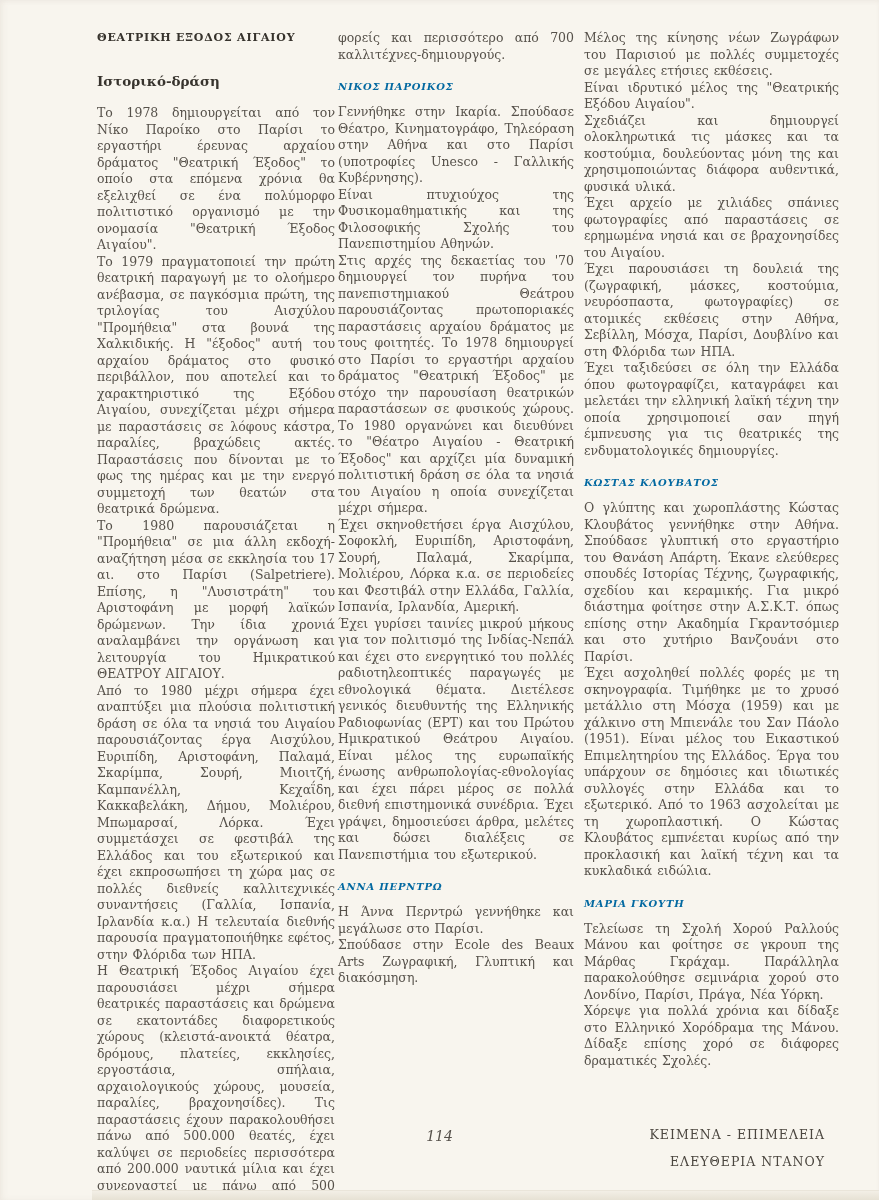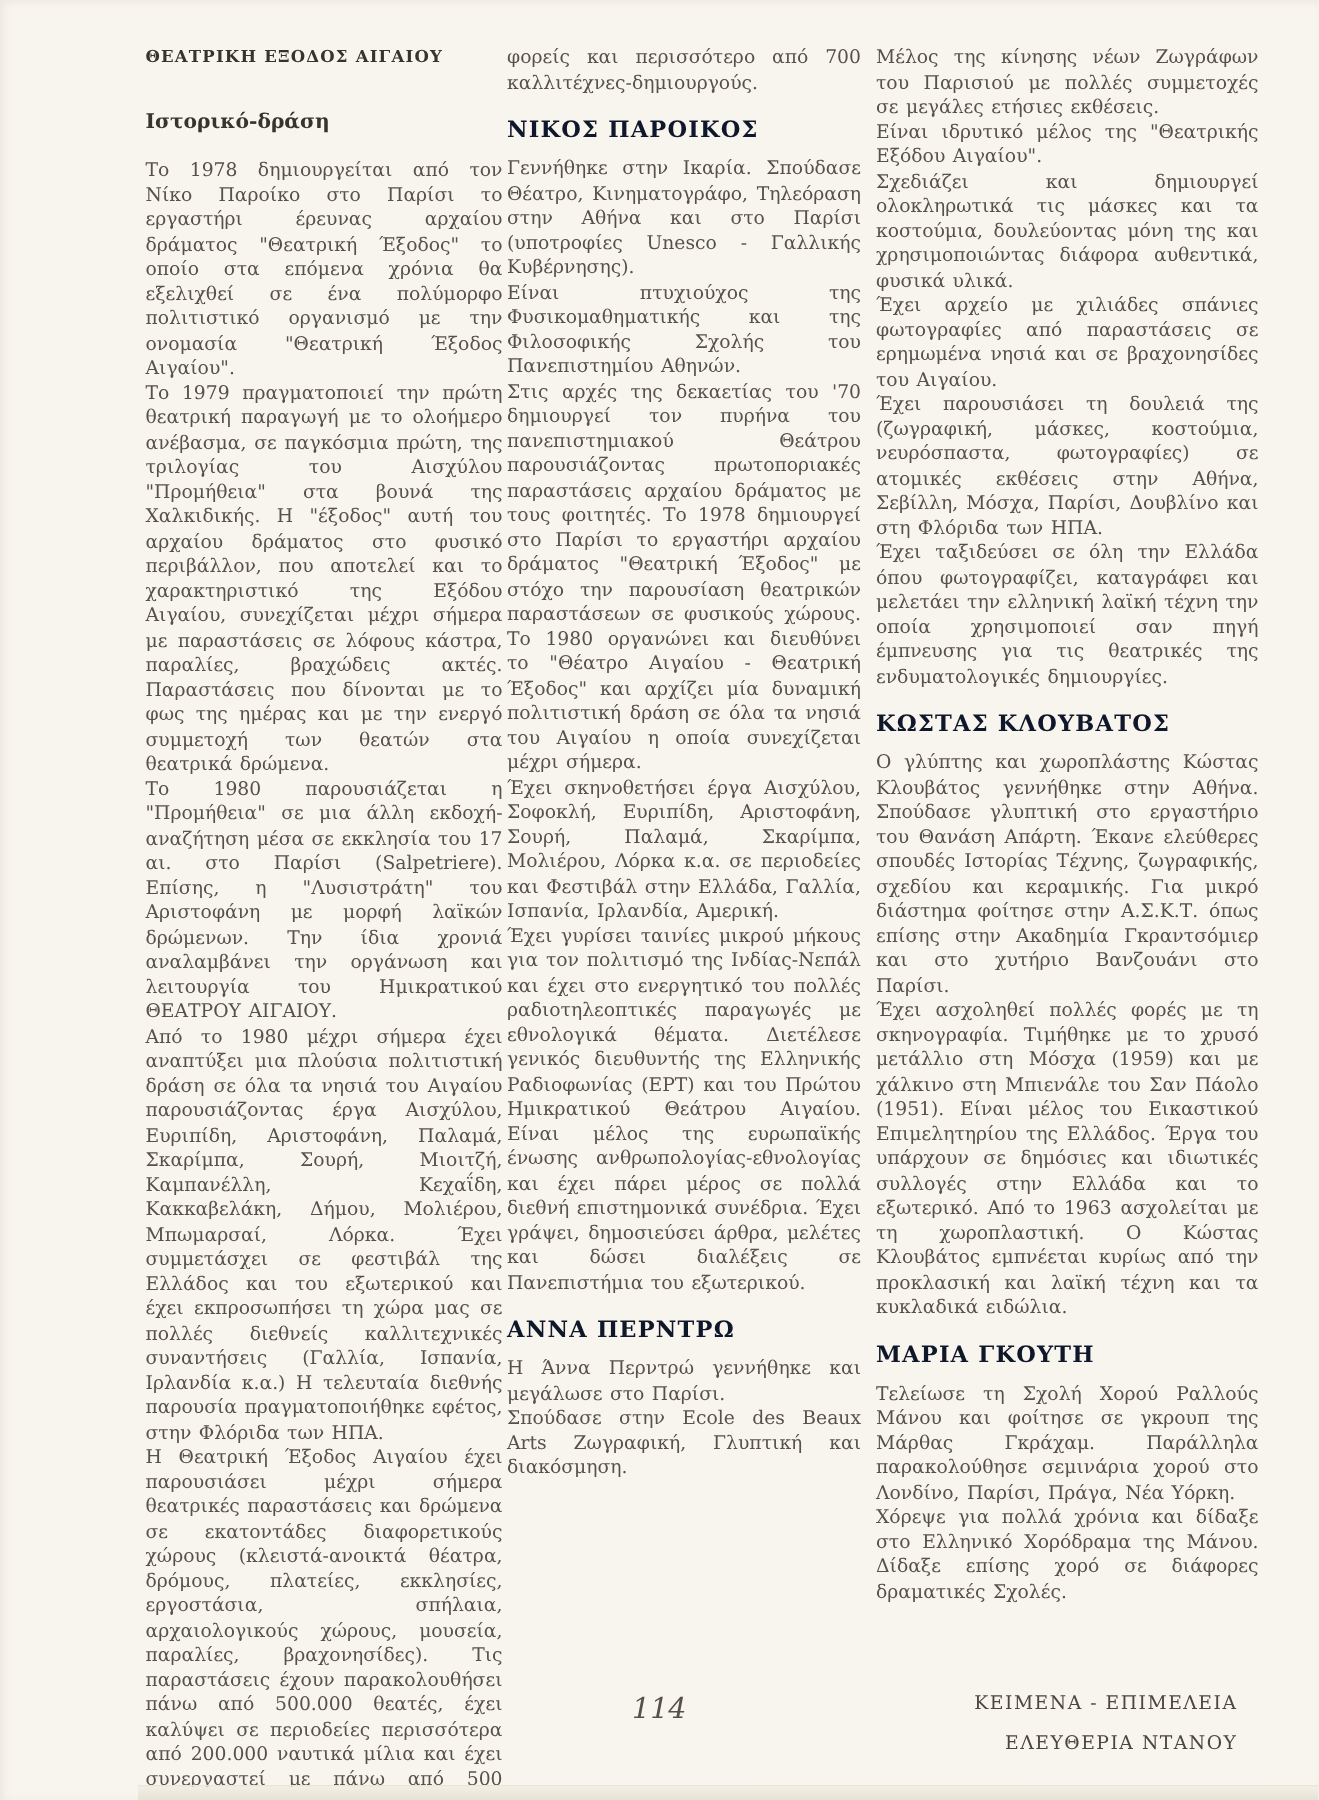--- a/index.html
+++ b/index.html
@@ -26,26 +26,27 @@
     line-height: 16px;
   }
   .subtitle {
     font-size: 13.5px;
     font-weight: bold;
     color: #37332d;
     margin: 0 0 16px 0;
     line-height: 16px;
   }
   .heading {
-    font-size: 15px;
+    font-size: 10px;
     font-weight: bold;
     letter-spacing: 0.8px;
-    color: #0f172a;
+    color: #0369a1;
     margin: 15px 0 9px 0;
     line-height: 17px;
+    font-style: italic;
   }
   .para {
     font-size: 12.5px;
     line-height: 16.5px;
     text-align: justify;
     margin: 0;
     word-spacing: 1px;
   }
   .credits {
     margin: 52px 14px 0 auto;
@@ -57,21 +58,21 @@
     color: #4b463f;
     white-space: nowrap;
   }
   .pagenum {
     position: absolute;
     top: 1128px;
     left: 0;
     width: 100%;
     text-align: center;
     font-style: italic;
-    font-size: 19px;
+    font-size: 14px;
     color: #55504a;
   }
   .bottom-edge {
     position: absolute;
     bottom: 0;
     left: 92px;
     right: 0;
     height: 9px;
     background: linear-gradient(#f3efe6, #e6e1d4);
     border-top: 1px solid #eae5da;

